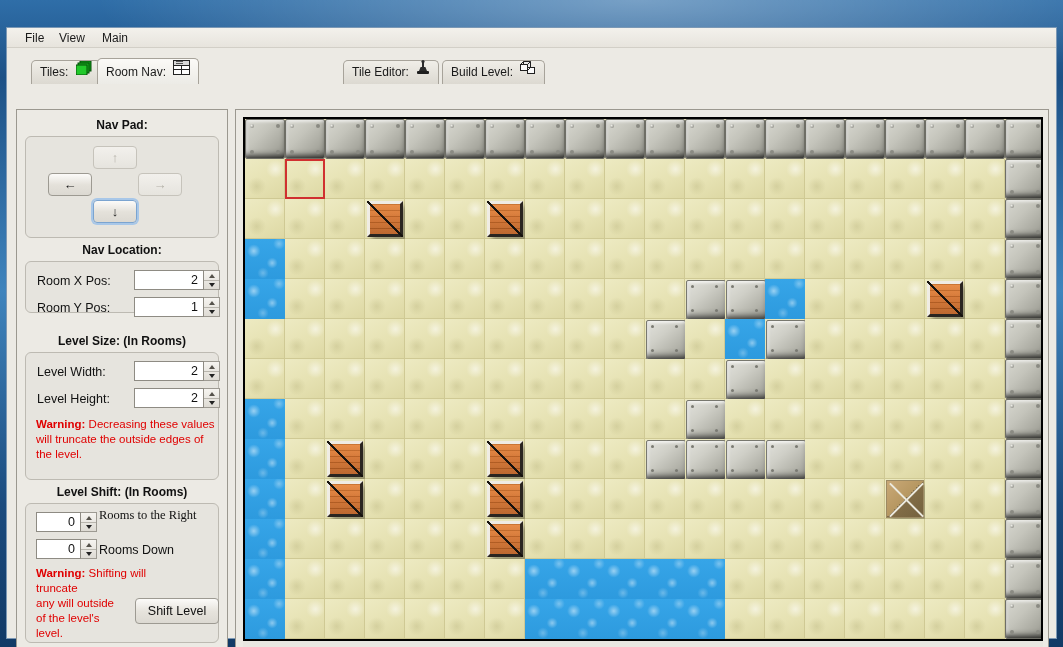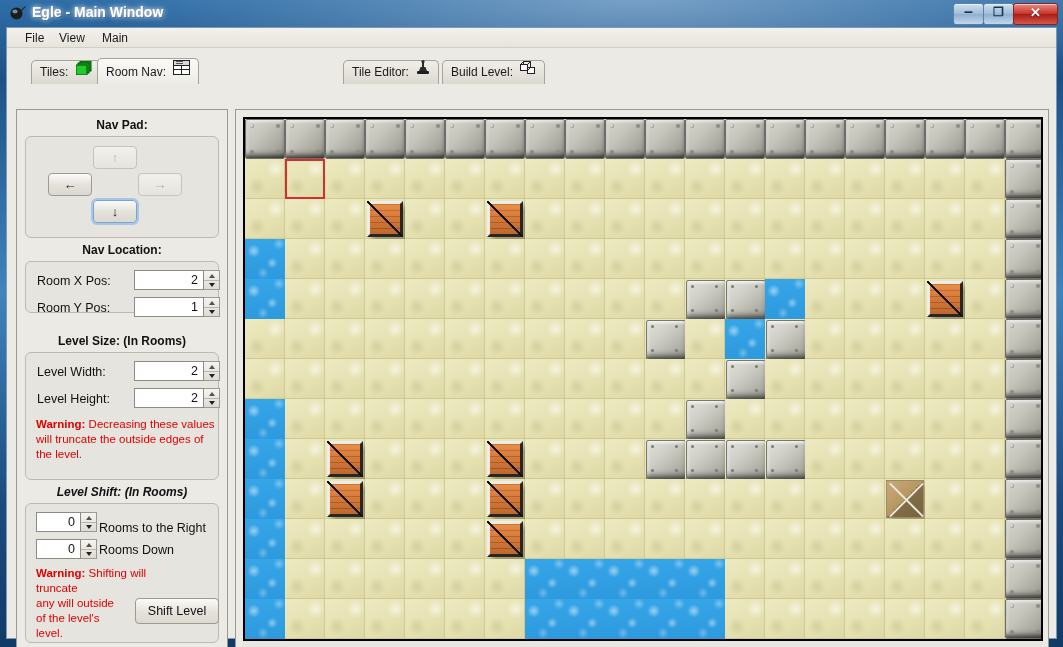--- a/index.html
+++ b/index.html
@@ -230,40 +230,20 @@
   #selbox{
     position:absolute;width:40px;height:40px;
     border:2px solid #d03030;box-sizing:border-box;z-index:40;
   }
 </style>
 </head>
 <body>
 
 <div id="window">
 
-  <div id="titlebar">
-    <div id="title-icon">
-      <svg width="17" height="17" viewBox="0 0 17 17">
-        <ellipse cx="7.5" cy="8.5" rx="6" ry="6" fill="#1c1c1c"></ellipse>
-        <ellipse cx="6" cy="6.5" rx="2.6" ry="2" fill="#8fa8bd" opacity=".8"></ellipse>
-        <path d="M12 5 L16 1 L16.6 2 L12.8 6 Z" fill="#2a2a2a"></path>
-      </svg>
-    </div>
-    <div id="title-text">Egle - Main Window</div>
-
-    <div class="wbtn" id="btn-min">
-      <span>–</span>
-    </div>
-    <div class="wbtn" id="btn-max">
-      <span>❐</span>
-    </div>
-    <div class="wbtn" id="btn-close">
-      <span>✕</span>
-    </div>
-  </div>
 
   <div id="client">
 
     <div id="menubar">
       <div class="menu-item" style="left:12px">File</div>
       <div class="menu-item" style="left:46px">View</div>
       <div class="menu-item" style="left:89px">Main</div>
     </div>
 
     <div class="tabstrip" style="left:10px;top:30px;width:210px;">
@@ -362,28 +342,28 @@
         <div class="tfield" style="left:108px;top:35px;width:70px;">2</div>
         <div class="spin" style="left:178px;top:35px;">
           <div class="up"></div>
           <div class="dn"></div>
         </div>
         <div class="warn" style="left:10px;top:64px;width:180px;">
           <b>Warning:</b><span> Decreasing these values will truncate the outside edges of the level.</span>
         </div>
       </div>
 
-      <div class="grouptitle" style="top:375px;font-style:italic;">Level Shift: (In Rooms)</div>
+      <div class="grouptitle" style="top:375px;">Level Shift: (In Rooms)</div>
       <div class="groupbox" style="left:8px;top:393px;width:194px;height:140px;">
         <div class="tfield" style="left:10px;top:8px;width:45px;">0</div>
         <div class="spin" style="left:55px;top:8px;">
           <div class="up"></div>
           <div class="dn"></div>
         </div>
-        <div class="flabel" style="left:73px;top:17px;">Rooms to the Right</div>
+        <div class="flabel" style="left:73px;top:4px;font-family:Liberation Serif, serif;">Rooms to the Right</div>
 
         <div class="tfield" style="left:10px;top:35px;width:45px;">0</div>
         <div class="spin" style="left:55px;top:35px;">
           <div class="up"></div>
           <div class="dn"></div>
         </div>
         <div class="flabel" style="left:73px;top:39px;">Rooms Down</div>
 
         <div class="warn" style="left:10px;top:62px;width:140px;">
           <b>Warning:</b><span> Shifting will truncate</span><br>

